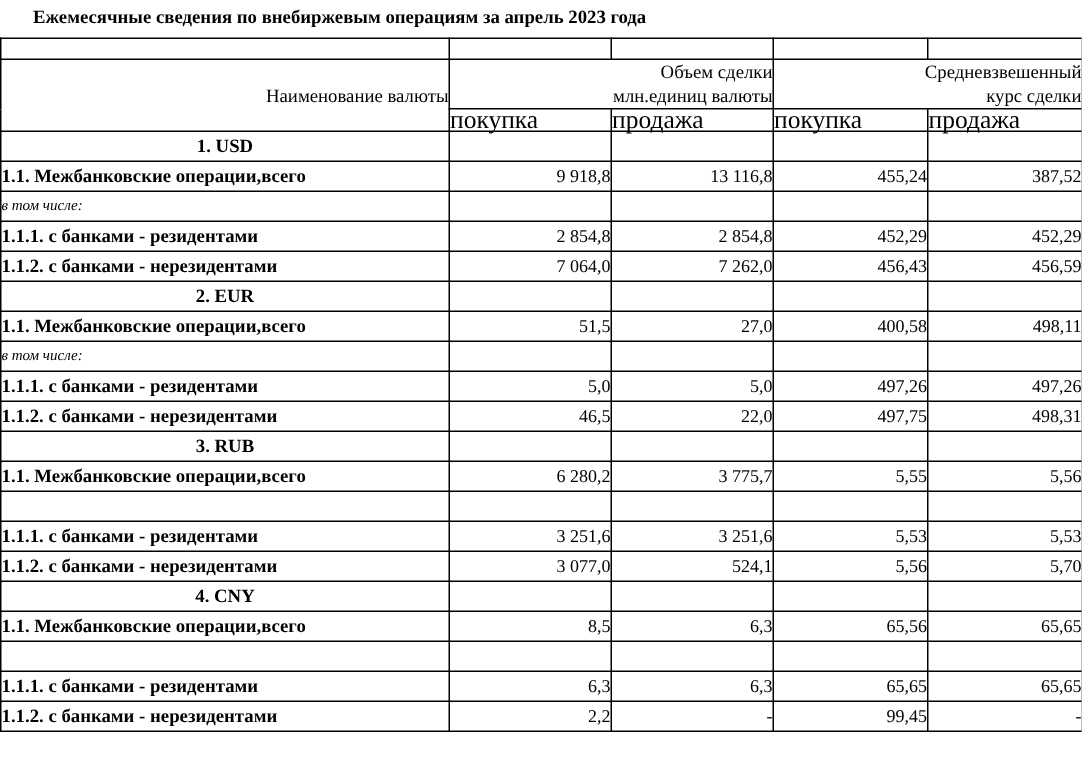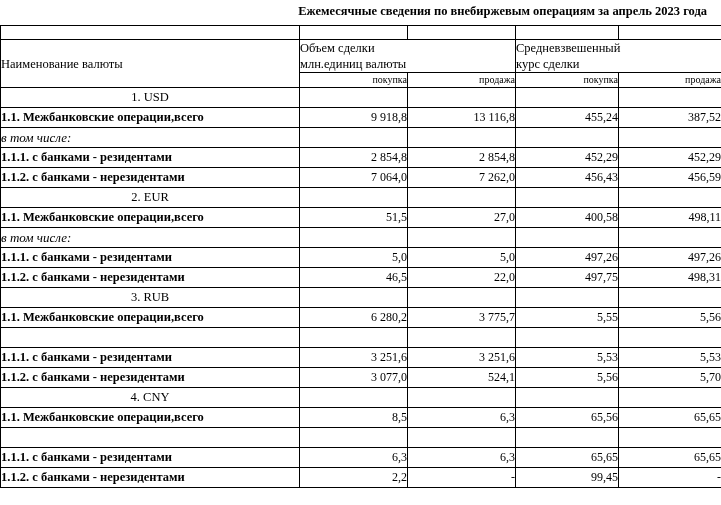--- a/index.html
+++ b/index.html
@@ -14,75 +14,76 @@
     color: #000000;
     overflow: hidden;
   }
   .page {
     position: relative;
     width: 721px;
     height: 505px;
     box-sizing: border-box;
   }
   .doc-title {
-    text-align: right;
+    text-align: left;
     font-weight: bold;
     font-size: 12.5px;
     line-height: 15px;
     padding: 4px 14px 6px 10px;
     font-family: "Liberation Serif", "DejaVu Serif", serif;
+    margin-left: 12px;
   }
   table.main {
     border-collapse: collapse;
     width: 721px;
     table-layout: fixed;
     font-size: 12px;
   }
   table.main td, table.main th {
     border: 1px solid #000000;
     padding: 0;
     vertical-align: middle;
   }
   
   col.c0 { width: 299px; }
   col.c1 { width: 108px; }
   col.c2 { width: 108px; }
   col.c3 { width: 103px; }
   col.c4 { width: 103px; }
 
   .hdr {
-    text-align: left;
+    text-align: right;
     font-weight: normal;
     font-size: 12.5px;
     line-height: 16px;
     padding: 5px 4px;
   }
   .hdr-sub {
-    text-align: right;
-    font-size: 10px;
+    text-align: left;
+    font-size: 17px;
     padding: 4px 4px;
     line-height: 14px;
   }
   .cur-head {
     text-align: center;
-    font-weight: normal;
+    font-weight: bold;
     font-size: 12.5px;
     padding: 3px 4px;
     height: 19px;
   }
   .rowlabel {
     font-weight: bold;
     font-size: 12.5px;
     padding: 3px 6px 3px 6px;
     text-align: left;
     height: 19px;
   }
   .note {
     font-style: italic;
-    font-size: 13px;
+    font-size: 10px;
     padding: 2px 6px;
     text-align: left;
     height: 17px;
   }
   .num {
     text-align: right;
     padding: 3px 8px 3px 4px;
     font-size: 12px;
     height: 19px;
     white-space: nowrap;

